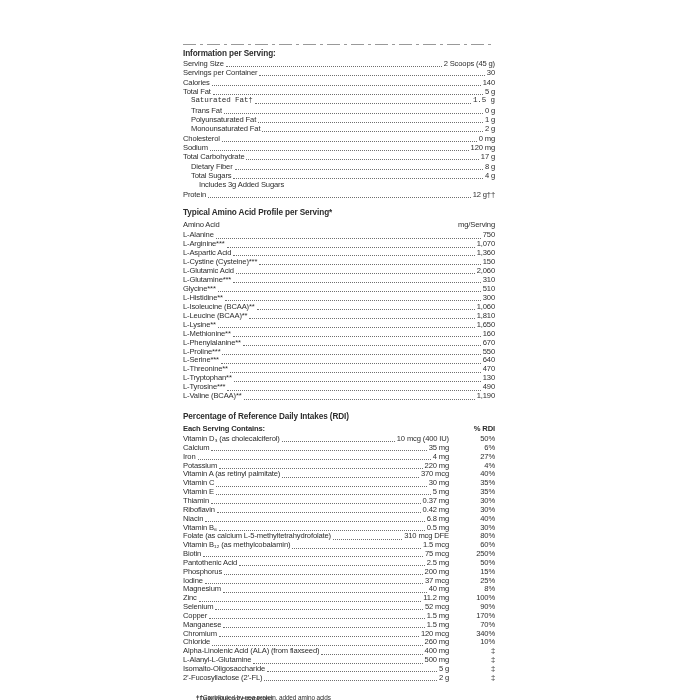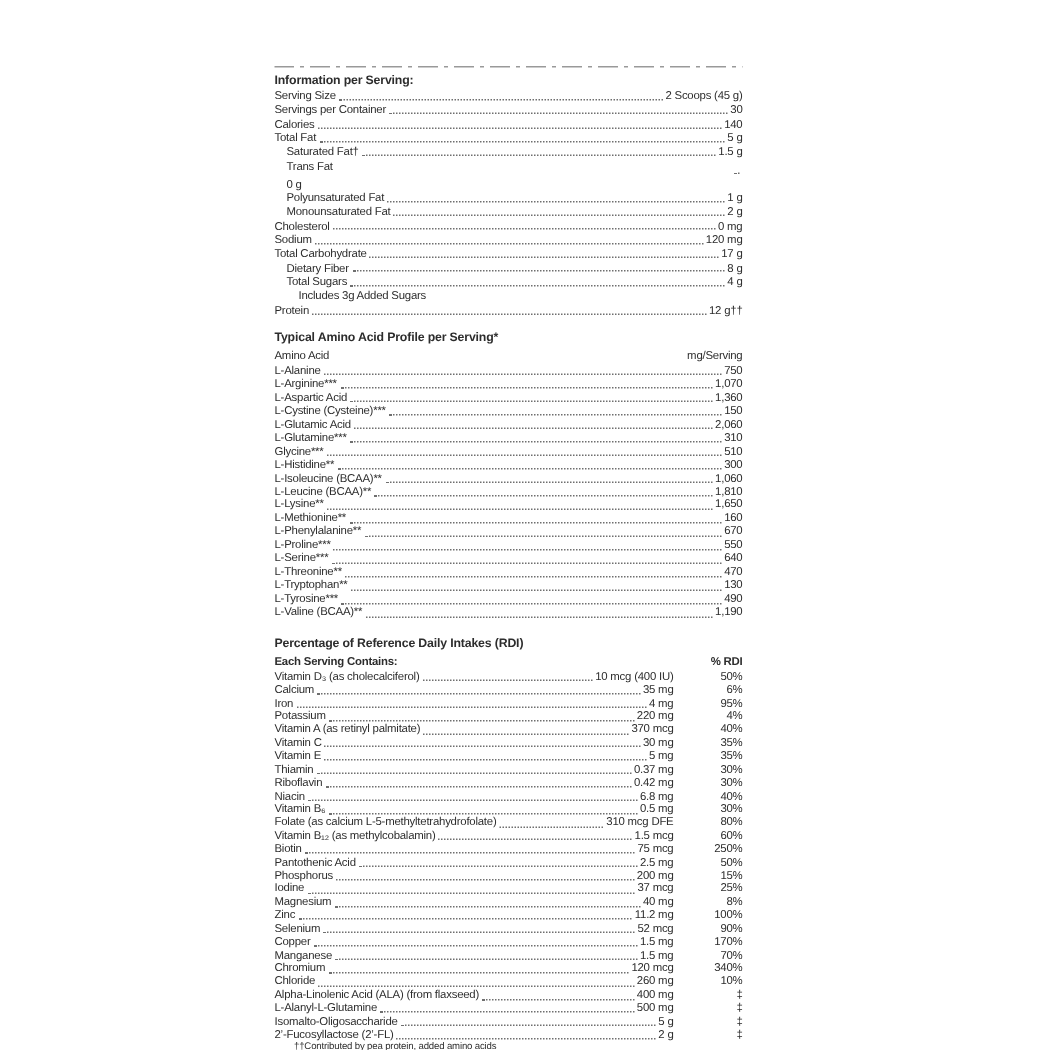--- a/index.html
+++ b/index.html
@@ -84,27 +84,27 @@
           <span class="leader"></span>
           <span class="val">140</span>
         </div>
 
         <div class="row">
           <span class="lbl">Total Fat</span>
           <span class="leader"></span>
           <span class="val">5 g</span>
         </div>
 
+        <div class="row" style="padding-left: 8px; font-family: Liberation Mono, monospace;">
+          <span class="lbl">Saturated Fat†</span>
+          <span class="leader"></span>
+          <span class="val">1.5 g</span>
+        </div>
+
         <div class="row" style="padding-left: 8px;">
-          <span class="lbl">Saturated Fat†</span>
-          <span class="leader"></span>
-          <span class="val">1.5 g</span>
-        </div>
-
-        <div class="row" style="padding-left: 8px; flex-direction: column;">
           <span class="lbl">Trans Fat</span>
           <span class="leader"></span>
           <span class="val">0 g</span>
         </div>
 
         <div class="row" style="padding-left: 8px;">
           <span class="lbl">Polyunsaturated Fat</span>
           <span class="leader"></span>
           <span class="val">1 g</span>
         </div>
@@ -304,21 +304,21 @@
           <span class="lbl">Calcium</span>
           <span class="leader"></span>
           <span class="val">35 mg</span>
           <span class="pct">6%</span>
         </div>
 
         <div class="row">
           <span class="lbl">Iron</span>
           <span class="leader"></span>
           <span class="val">4 mg</span>
-          <span class="pct">95%</span>
+          <span class="pct">27%</span>
         </div>
 
         <div class="row">
           <span class="lbl">Potassium</span>
           <span class="leader"></span>
           <span class="val">220 mg</span>
           <span class="pct">4%</span>
         </div>
 
         <div class="row">

